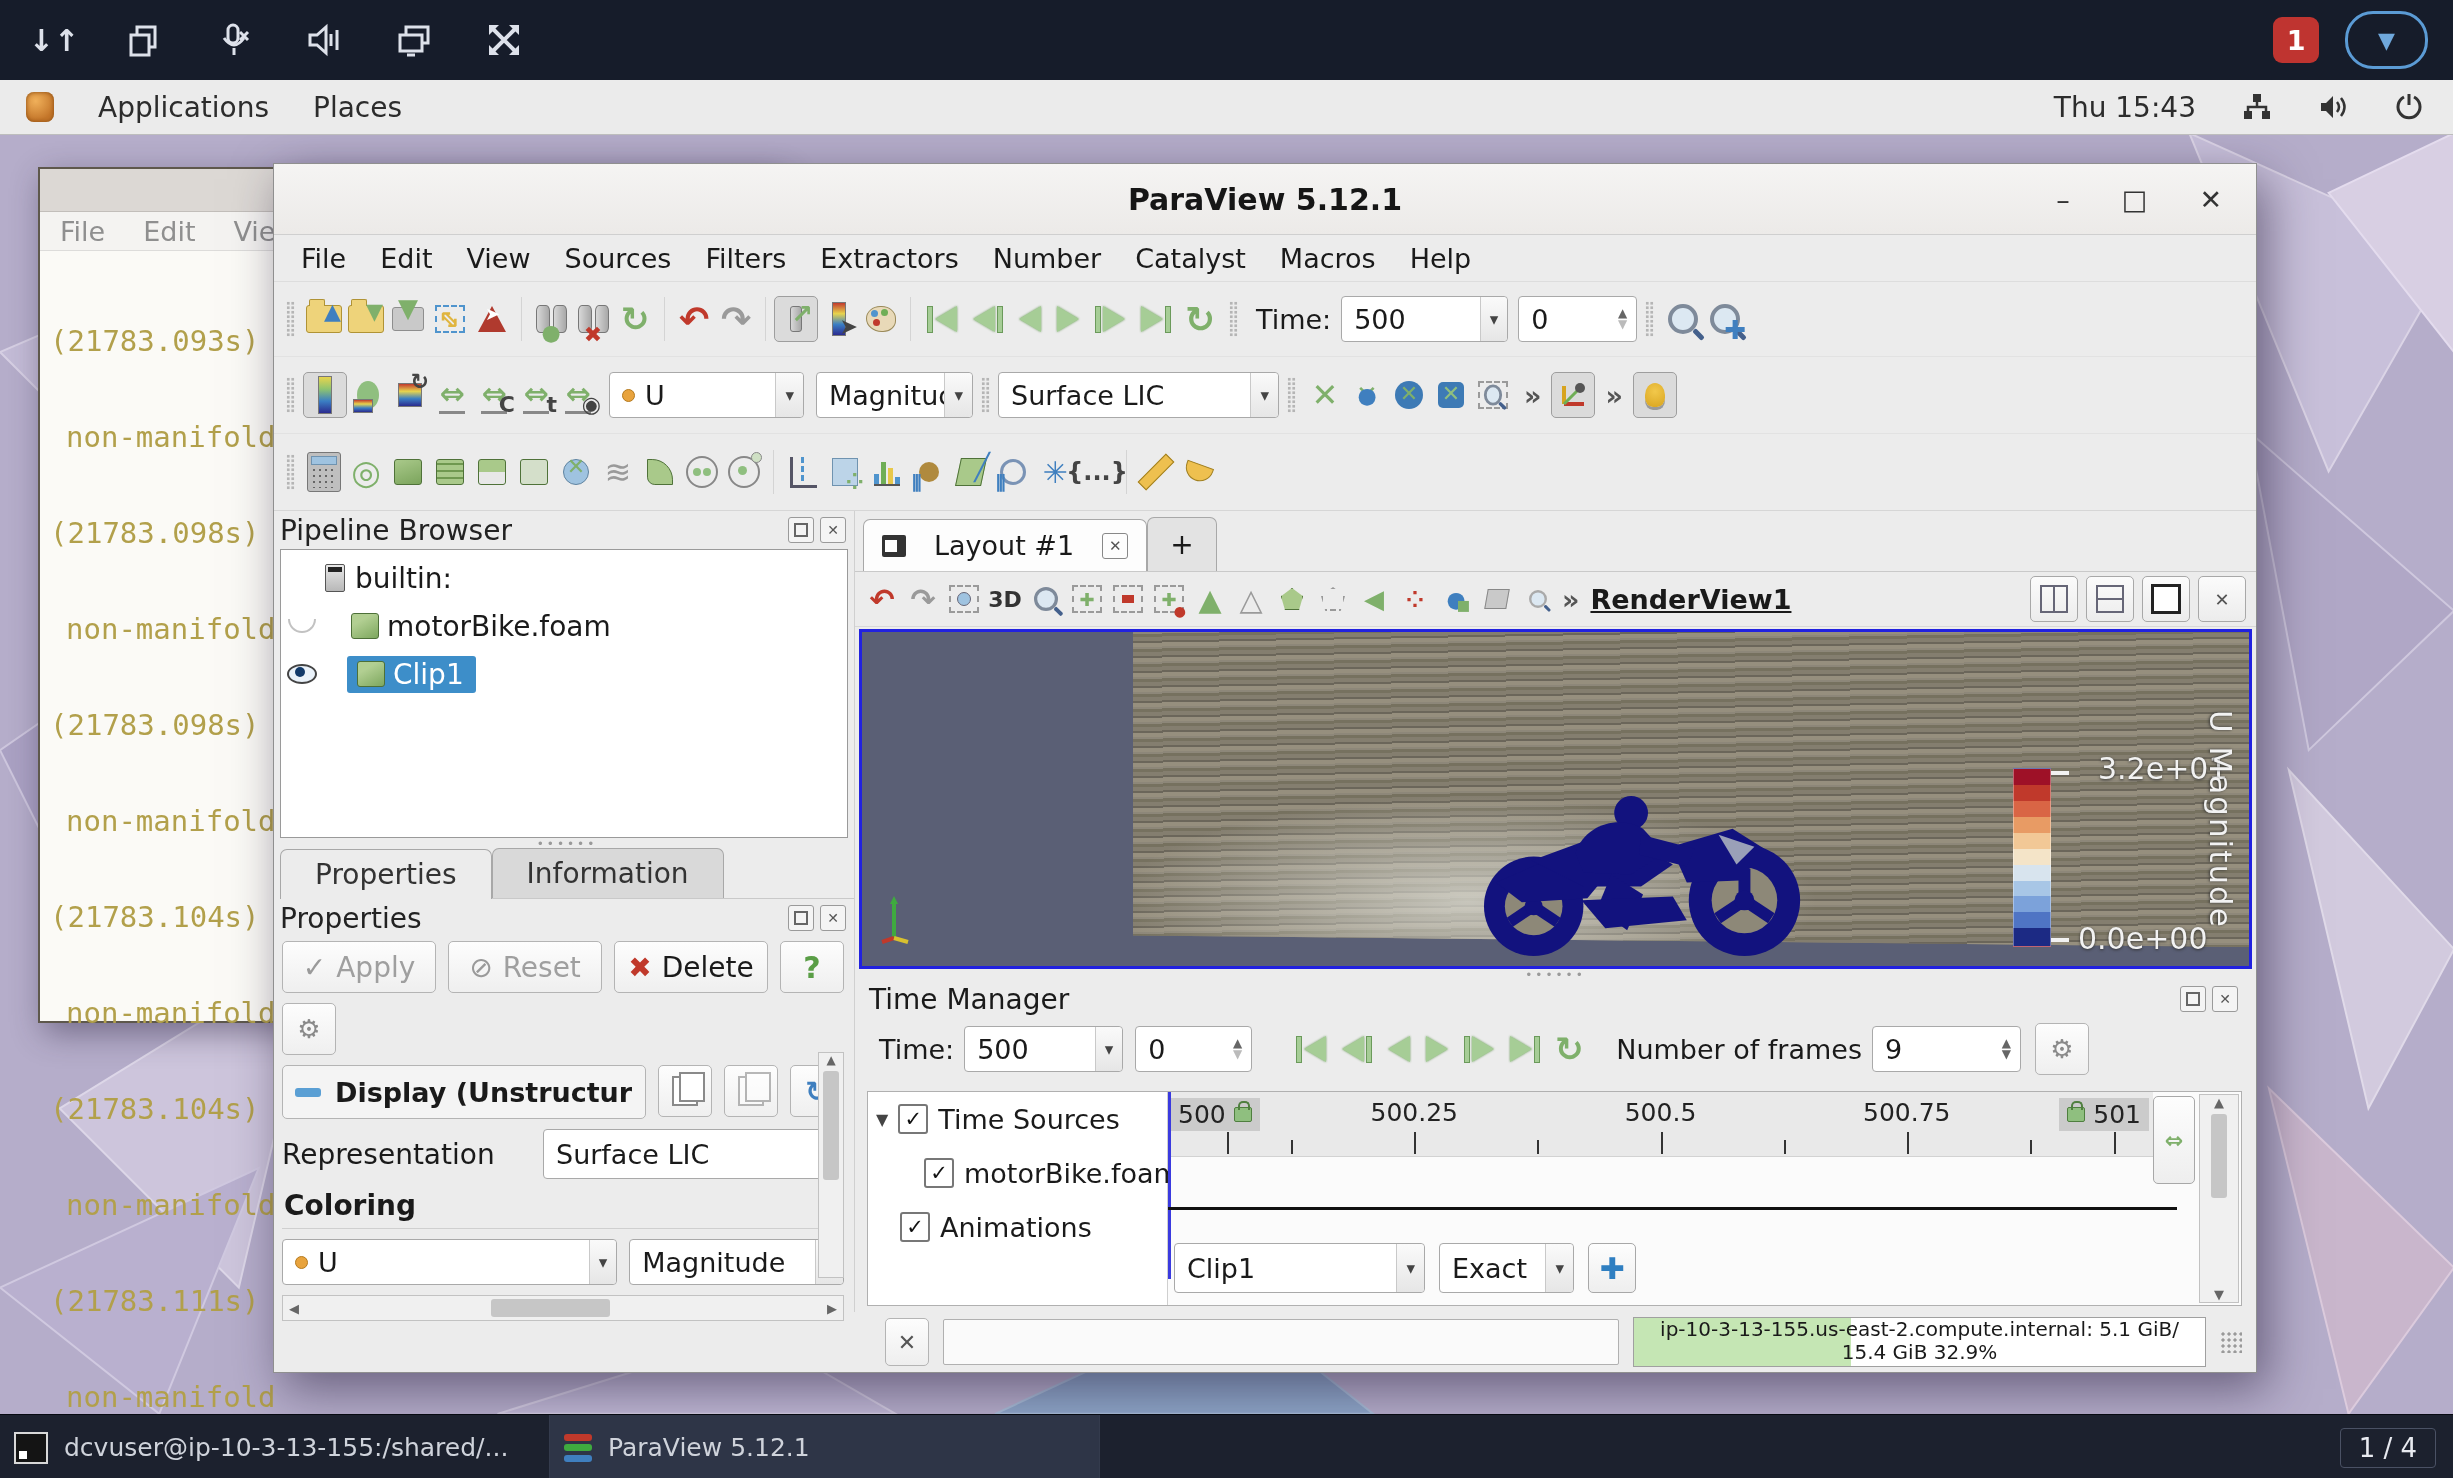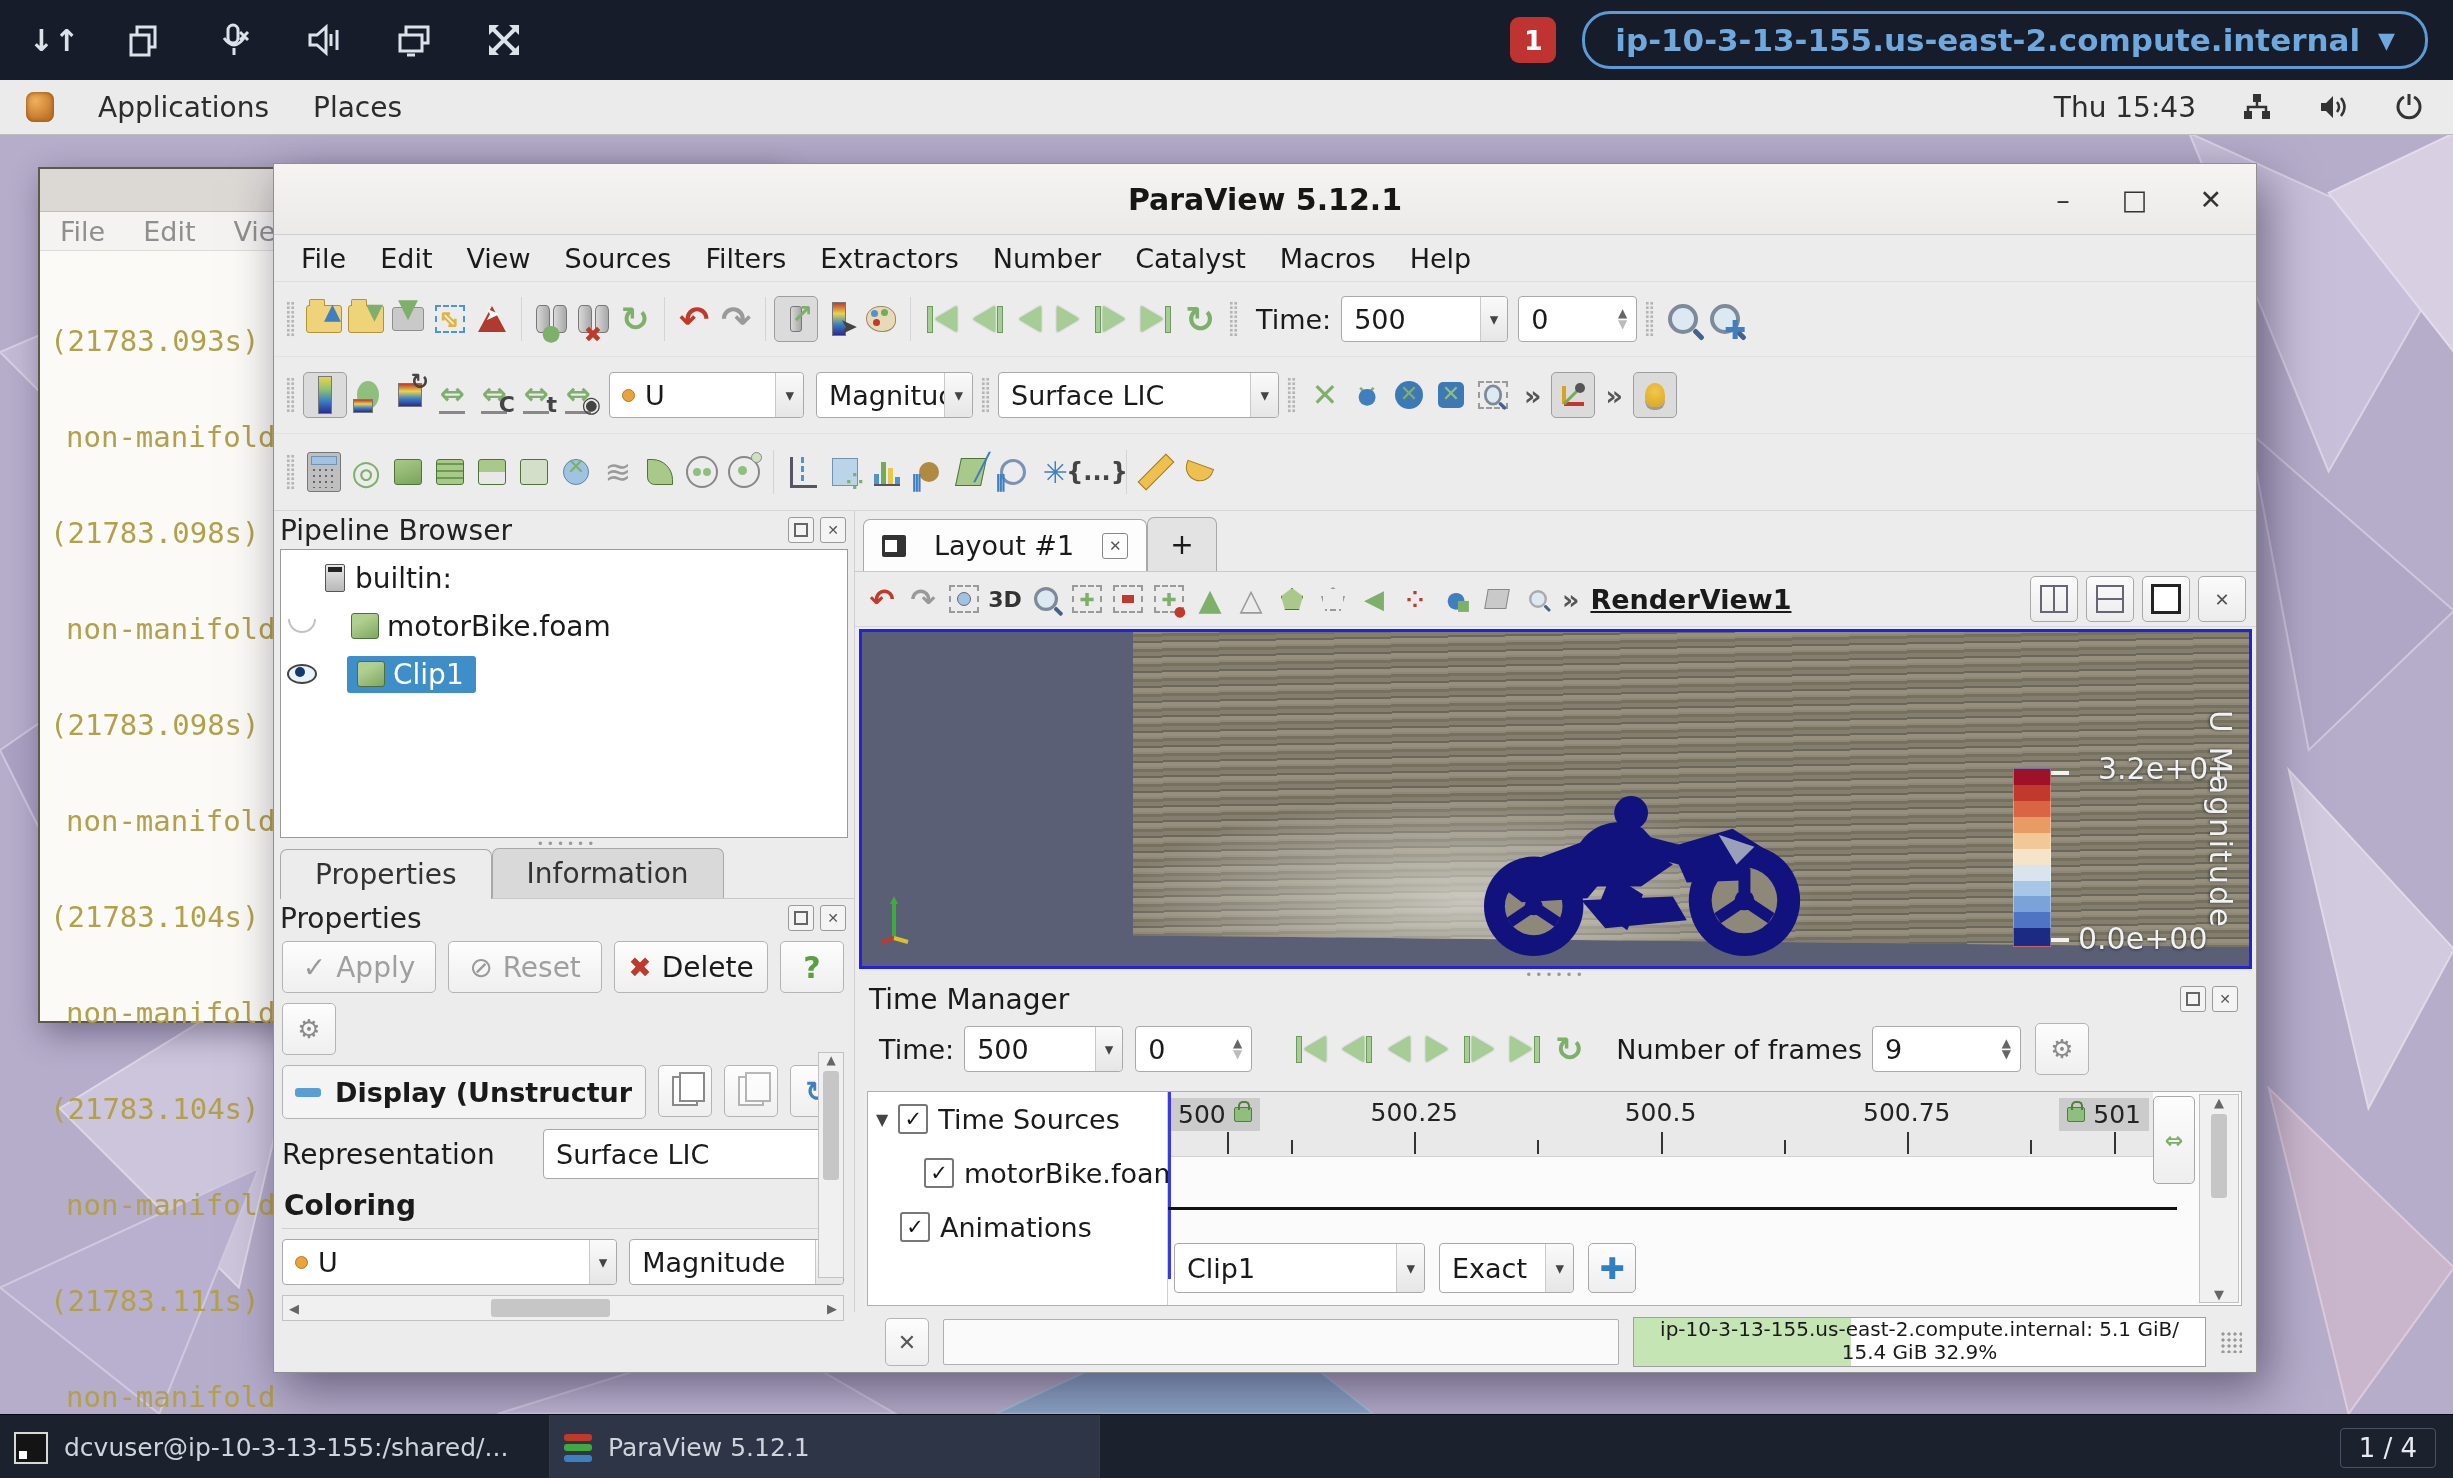--- a/index.html
+++ b/index.html
@@ -297,21 +297,20 @@
           <polygon points="3,3 13,3 3,13" fill="#dde1ea"></polygon>
           <polygon points="33,3 23,3 33,13" fill="#dde1ea"></polygon>
           <polygon points="3,33 13,33 3,23" fill="#dde1ea"></polygon>
           <polygon points="33,33 23,33 33,23" fill="#dde1ea"></polygon>
         </svg>
     </span>
   </div>
   <div class="dcv-right">
     <div class="badge">1</div>
     <div class="host-pill">
-      <span>ip-10-3-13-155.us-east-2.compute.internal</span>
       <span class="pa">▼</span>
     </div>
   </div>
 </div>
 
 <div class="gnome-bar">
   <div class="gb-left">
     <span class="logo"></span>
     <span>Applications</span>
     <span>Places</span>

